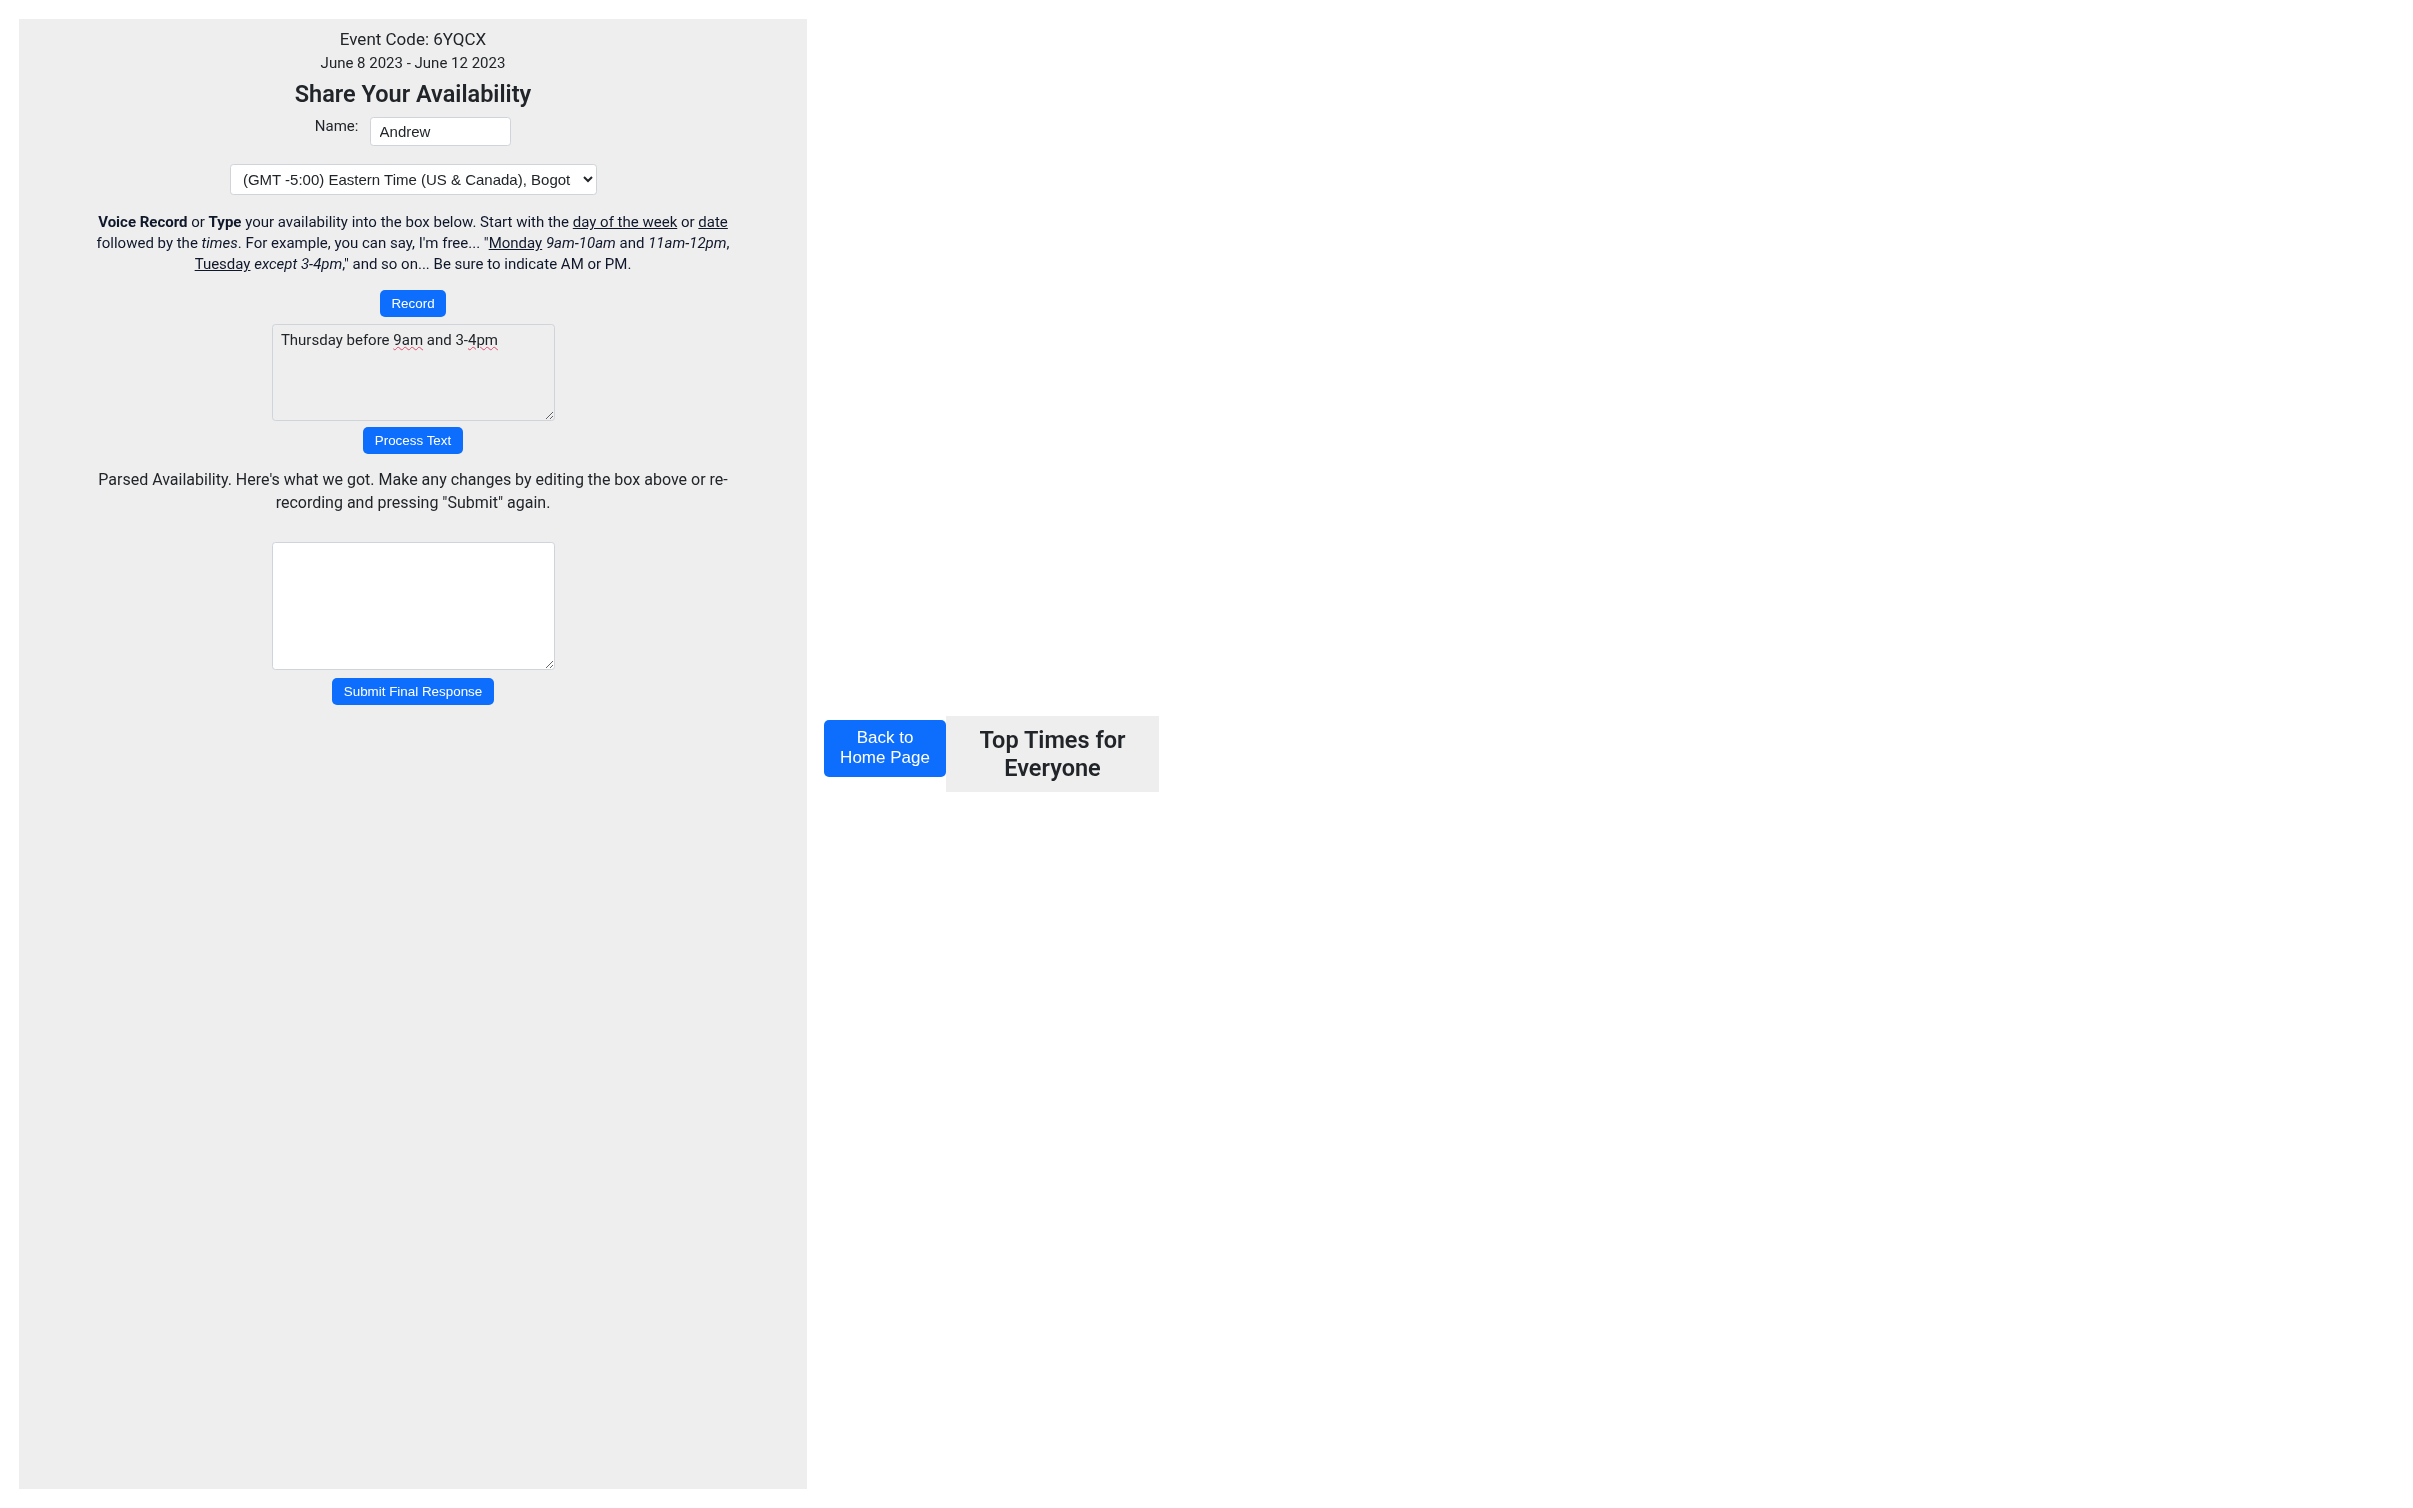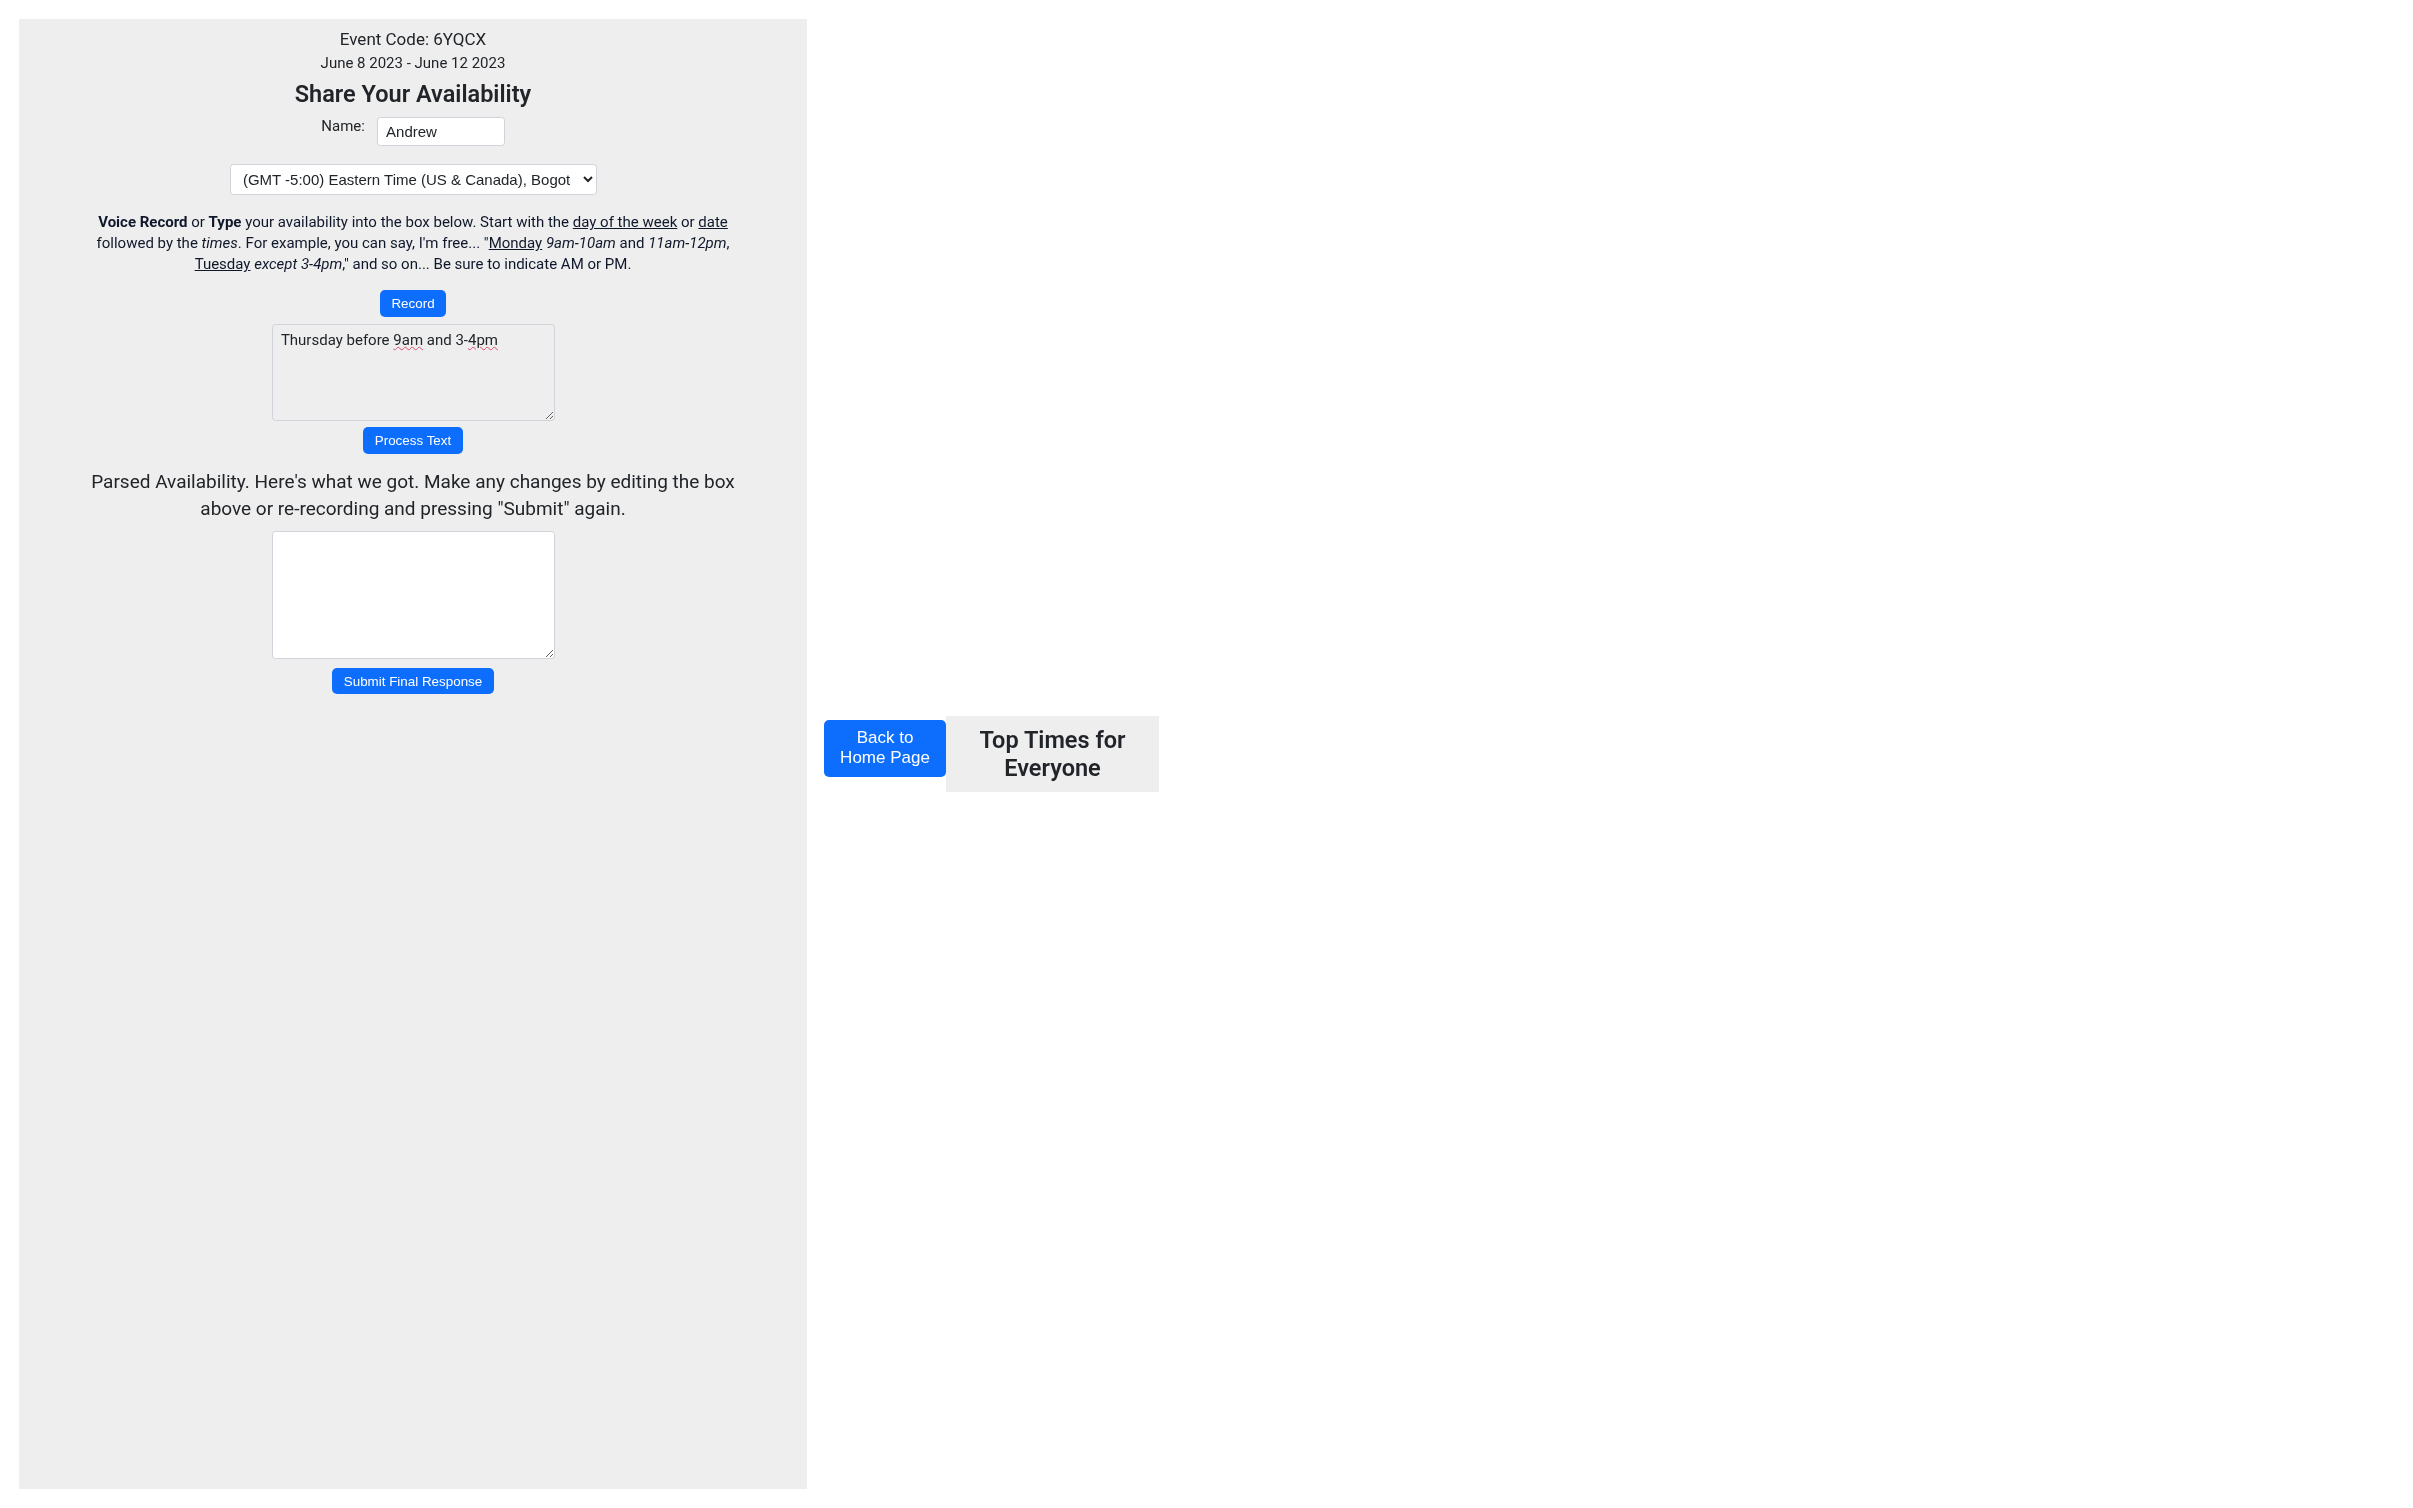--- a/index.html
+++ b/index.html
@@ -58,21 +58,21 @@
       display: flex;
       align-items: flex-start;
       justify-content: center;
       gap: 11.7px;
       margin-bottom: 18.4px;
     }
     .name-label {
       font-size: 15px;
     }
     .name-input {
-      width: 128px;
+      width: 141px;
       padding: 5px 8.4px;
       font-size: 15px;
       border: 0.8px solid #ced4da;
       border-radius: 3.4px;
       color: #212529;
     }
     .timezone-select {
       width: 367px;
       padding: 5px 8.4px;
       font-size: 15px;
@@ -109,23 +109,23 @@
       font-size: 15px;
       border: 0.8px solid #ced4da;
       border-radius: 3.4px;
       resize: both;
       display: block;
       margin: 0 auto 6.7px auto;
       font-family: inherit;
     }
     .process-btn { margin-bottom: 15px; }
     .parsed-text {
-      font-size: 19px;
+      font-size: 16px;
       line-height: 1.4;
-      margin: 0 25px 9px 25px;
+      margin: 0 25px 28px 25px;
     }
     .parsed-textarea {
       width: 283px;
       height: 128px;
       padding: 6.7px 8.4px;
       font-size: 15px;
       border: 0.8px solid #ced4da;
       border-radius: 3.4px;
       resize: both;
       display: block;

